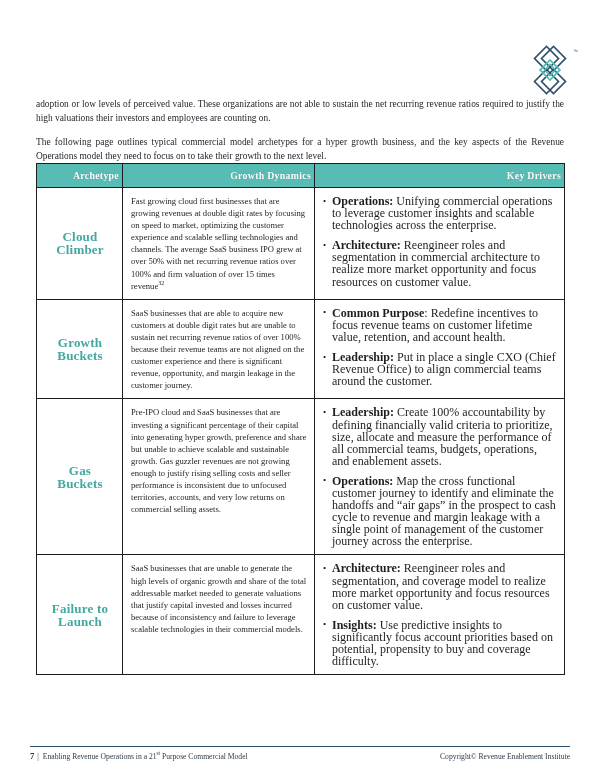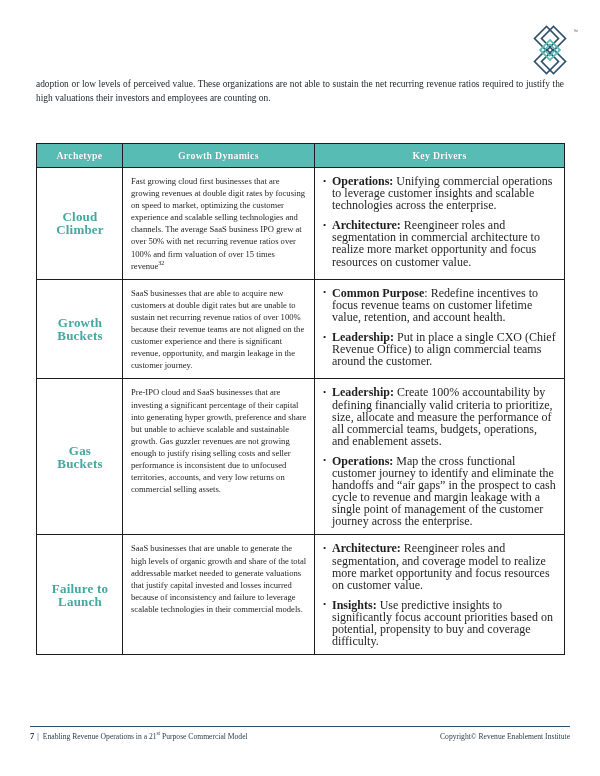--- a/index.html
+++ b/index.html
@@ -12,20 +12,21 @@
     height: 776px;
     position: relative;
     font-family: "Liberation Serif", serif;
     color: #1a1a1a;
     overflow: hidden;
   }
   .page {
     position: absolute;
     inset: 0;
     padding: 0;
+    margin-top: 20px;
   }
 
   
   .logo-wrap {
     position: absolute;
     top: 24px;
     right: 22px;
     width: 56px;
     height: 52px;
   }
@@ -74,21 +75,21 @@
     padding: 8px 4px 9px 4px;
     border: 1.2px solid #1d1d1d;
   }
   .arch-table th.colhead {
     background: #57bdb4;
     color: #ffffff;
     font-family: "Liberation Serif", serif;
     font-weight: bold;
     font-size: 9.8px;
     letter-spacing: 0.3px;
-    text-align: center;
+    text-align: right;
     padding: 6px 3px 6px 3px;
     border: 1.2px solid #1d1d1d;
     text-shadow: 0 0 1px rgba(0,0,0,0.25);
   }
   .arch-table td {
     border: 1.2px solid #1d1d1d;
     vertical-align: middle;
     padding: 7px 7px 7px 8px;
   }
   .col-arch { width: 86px; }
@@ -183,20 +184,21 @@
         <rect x="-5" y="3" width="17" height="17" transform="rotate(45 3.5 11.5)" fill="none" stroke="#2d4f6b" stroke-width="1.6"></rect>
         <rect x="-7" y="-7" width="14" height="14" transform="rotate(45 0 0)" fill="none" stroke="#57bdb4" stroke-width="1.8"></rect>
         <rect x="-4" y="-4" width="8" height="8" transform="rotate(45 0 0)" fill="none" stroke="#57bdb4" stroke-width="1.4"></rect>
       </g>
     </svg>
     <span class="logo-tm">™</span>
   </div>
 
   <div class="intro">
     <p>adoption or low levels of perceived value. These organizations are not able to sustain the net recurring revenue ratios required to justify the high valuations their investors and employees are counting on.</p>
+    <p>The following page outlines typical commercial model archetypes for a hyper growth business, and the key aspects of the Revenue Operations model they need to focus on to take their growth to the next level.</p>
   </div>
 
   <table class="arch-table">
     <colgroup>
       <col class="col-arch">
         <col class="col-growth">
         <col class="col-drivers">
     </colgroup>
     <thead>
       <tr>

